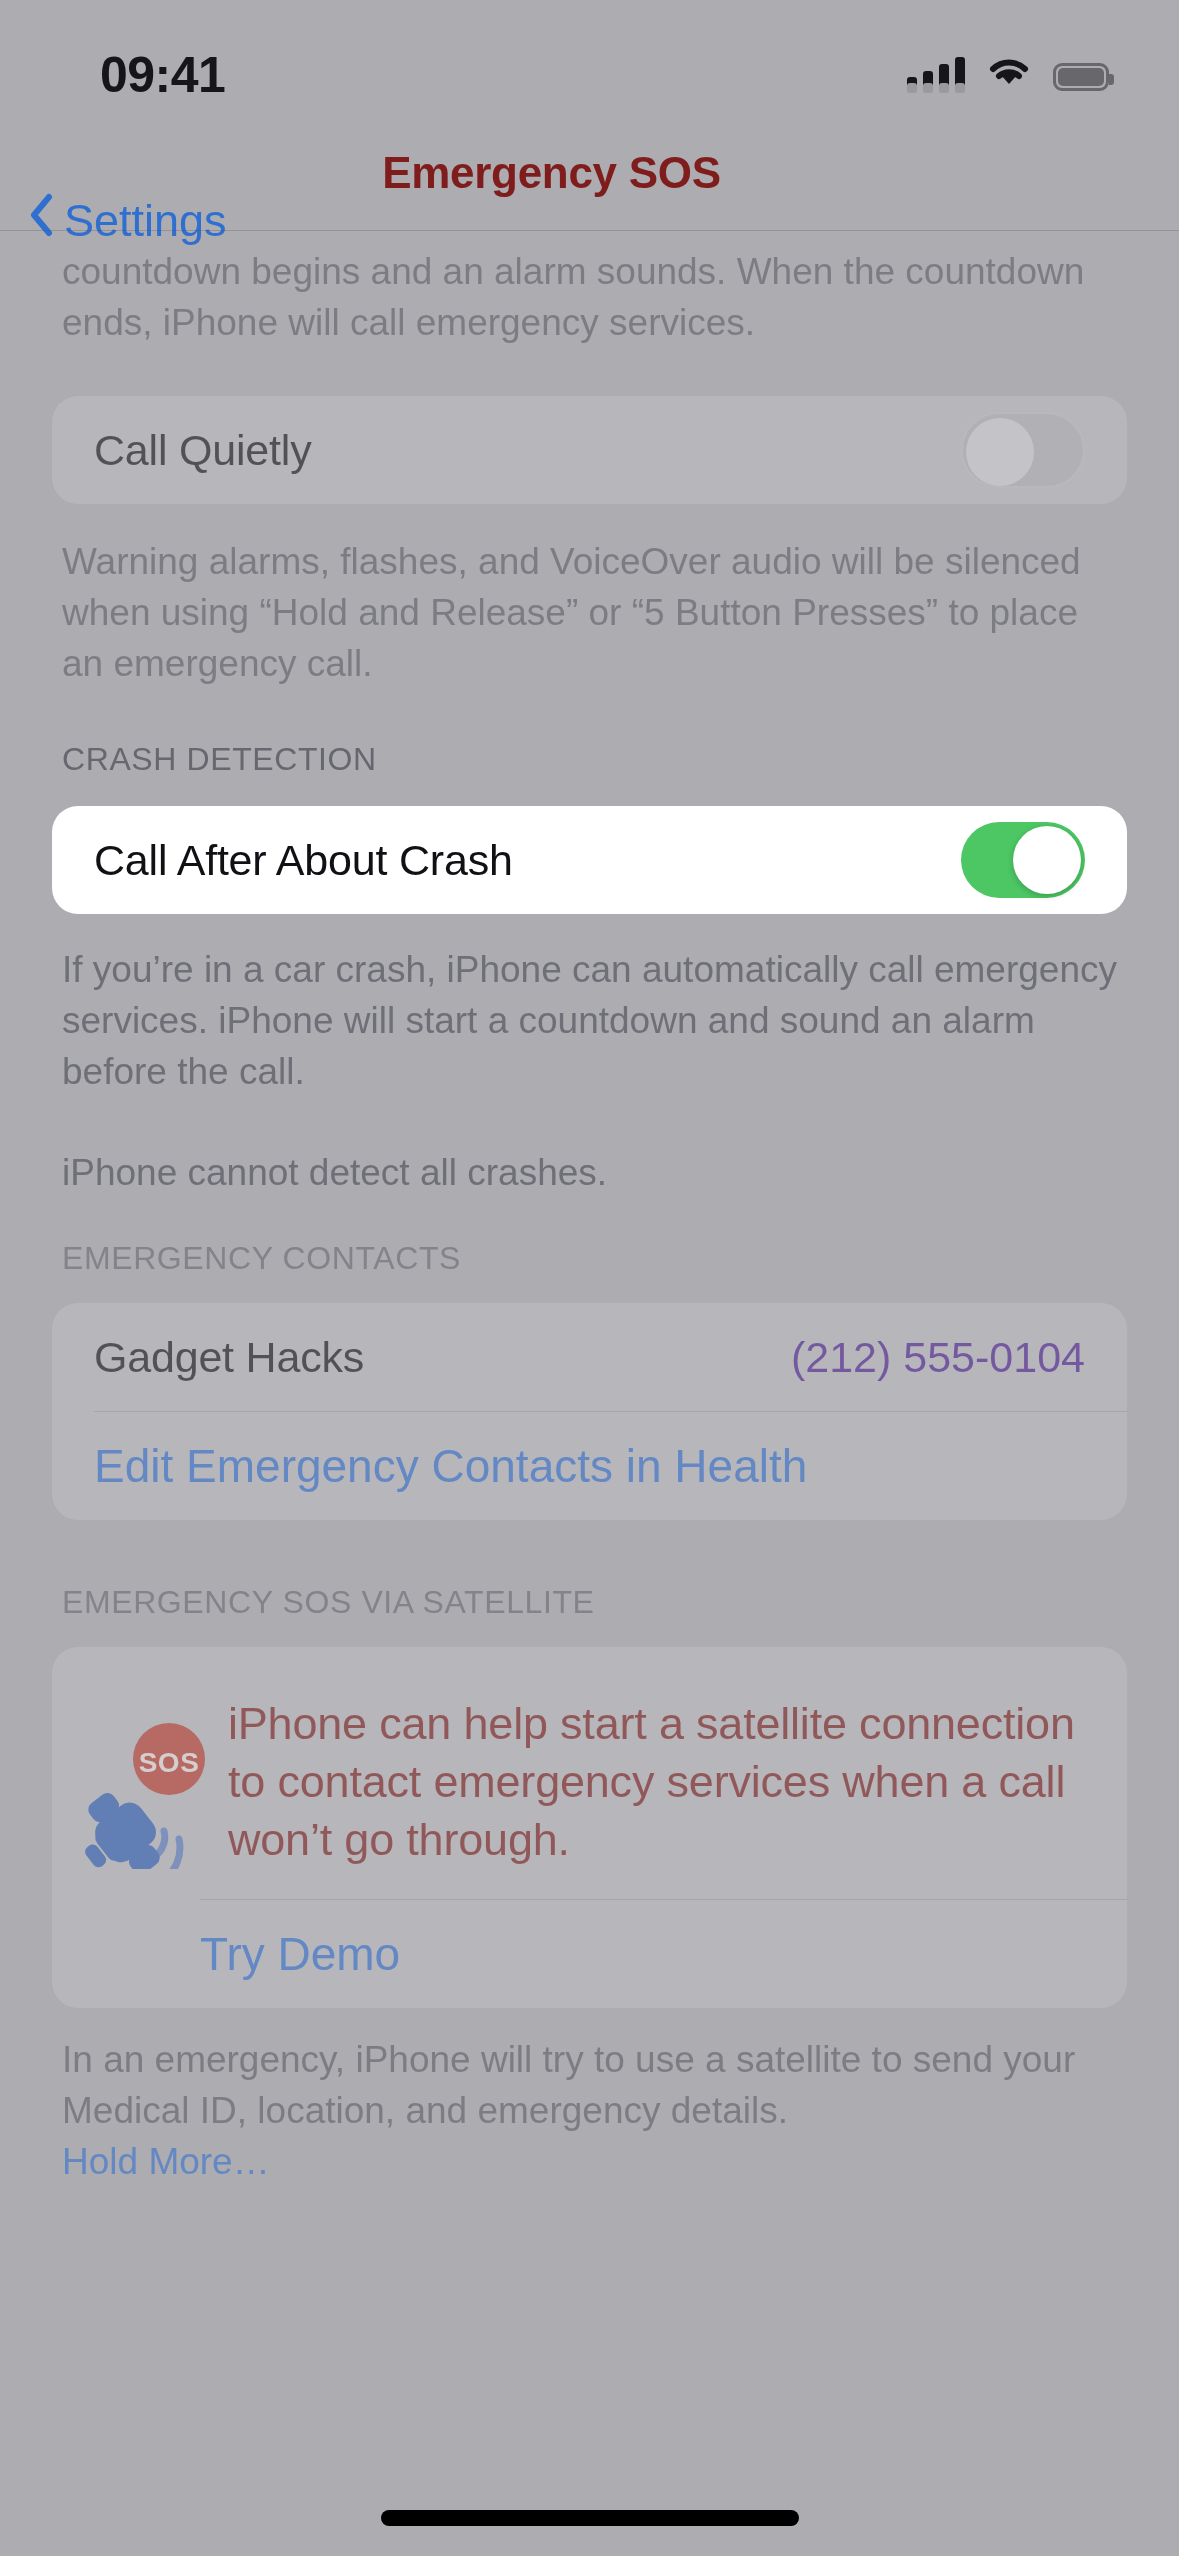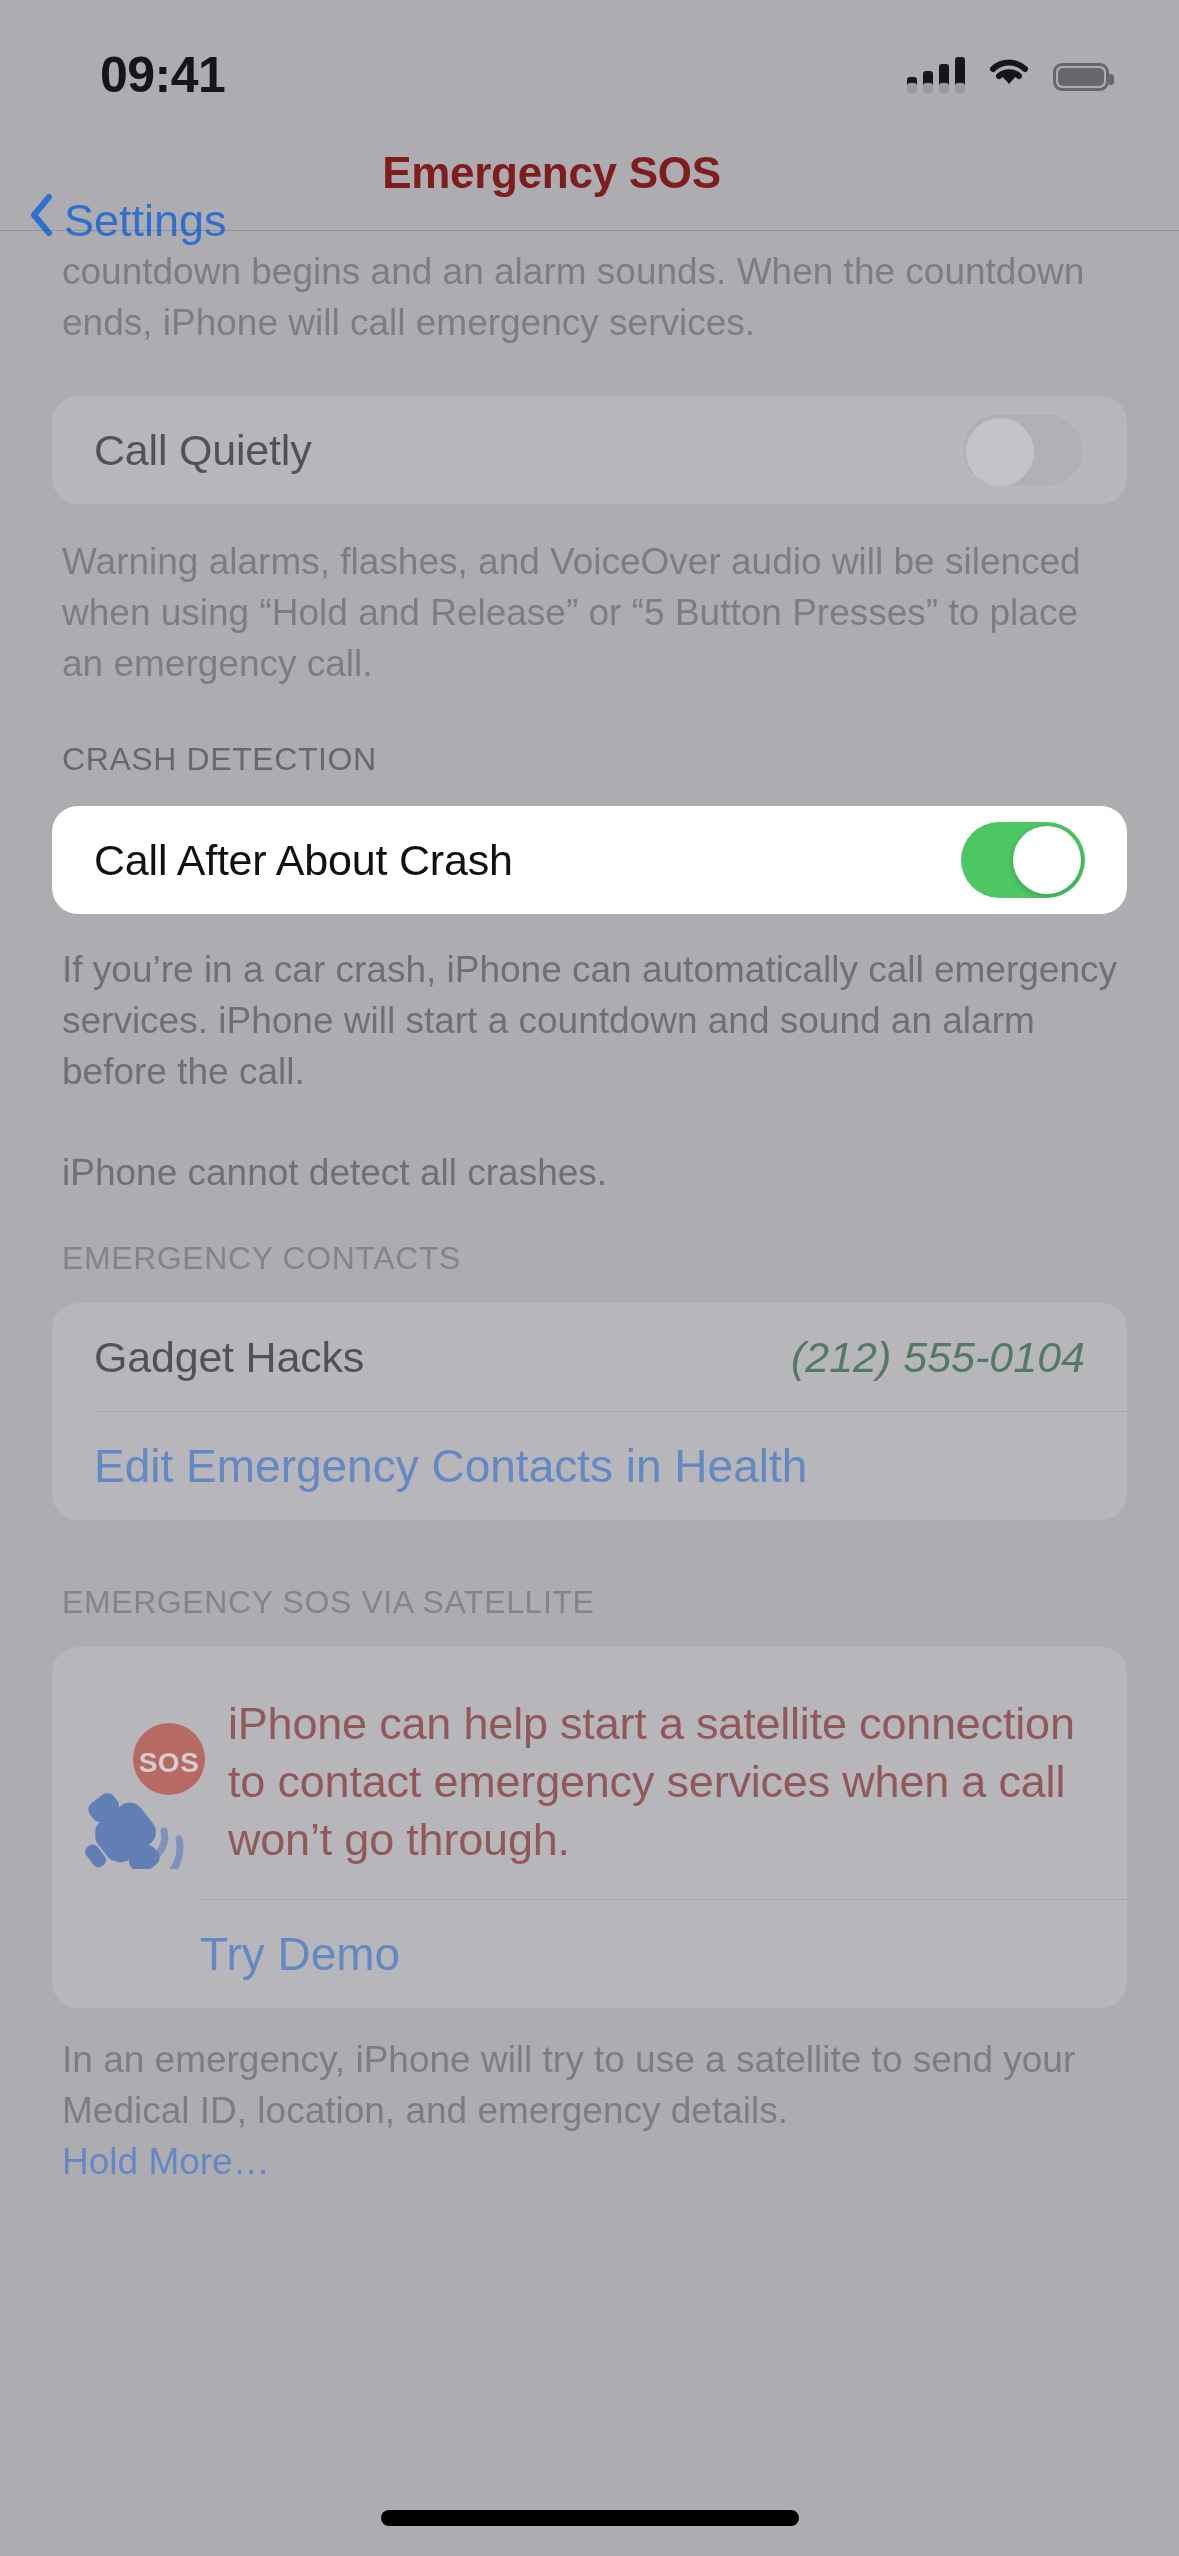--- a/index.html
+++ b/index.html
@@ -75,21 +75,21 @@
     padding:0 62px; text-transform:uppercase;
   }
 
   .card {
     margin:0 52px; border-radius:26px; background:#BEBEC3; overflow:hidden;
   }
   .card.bright { background:#FFFFFF; }
 
   .row { display:flex; align-items:center; min-height:108px; padding:0 42px; position:relative; }
   .row-label { font-size:43px; color:#111115; flex:1; letter-spacing:-0.2px; }
-  .row-value { font-size:43px; color:#14532d;font-style:italic; }
+  .row-value { font-size:43px; color:#4c1d95; }
   .row-link { font-size:46px; color:#2f6fd0; cursor:pointer; }
   .row-sep { height:1px; background:rgba(70,70,80,0.25); margin-left:42px; }
 
   
   .toggle {
     width:124px; height:76px; border-radius:38px; position:relative; flex:0 0 auto; cursor:pointer;
   }
   .toggle .knob {
     position:absolute; top:4px; width:68px; height:68px; border-radius:50%;
     background:#FFFFFF; box-shadow:0 2px 6px rgba(0,0,0,0.22);

